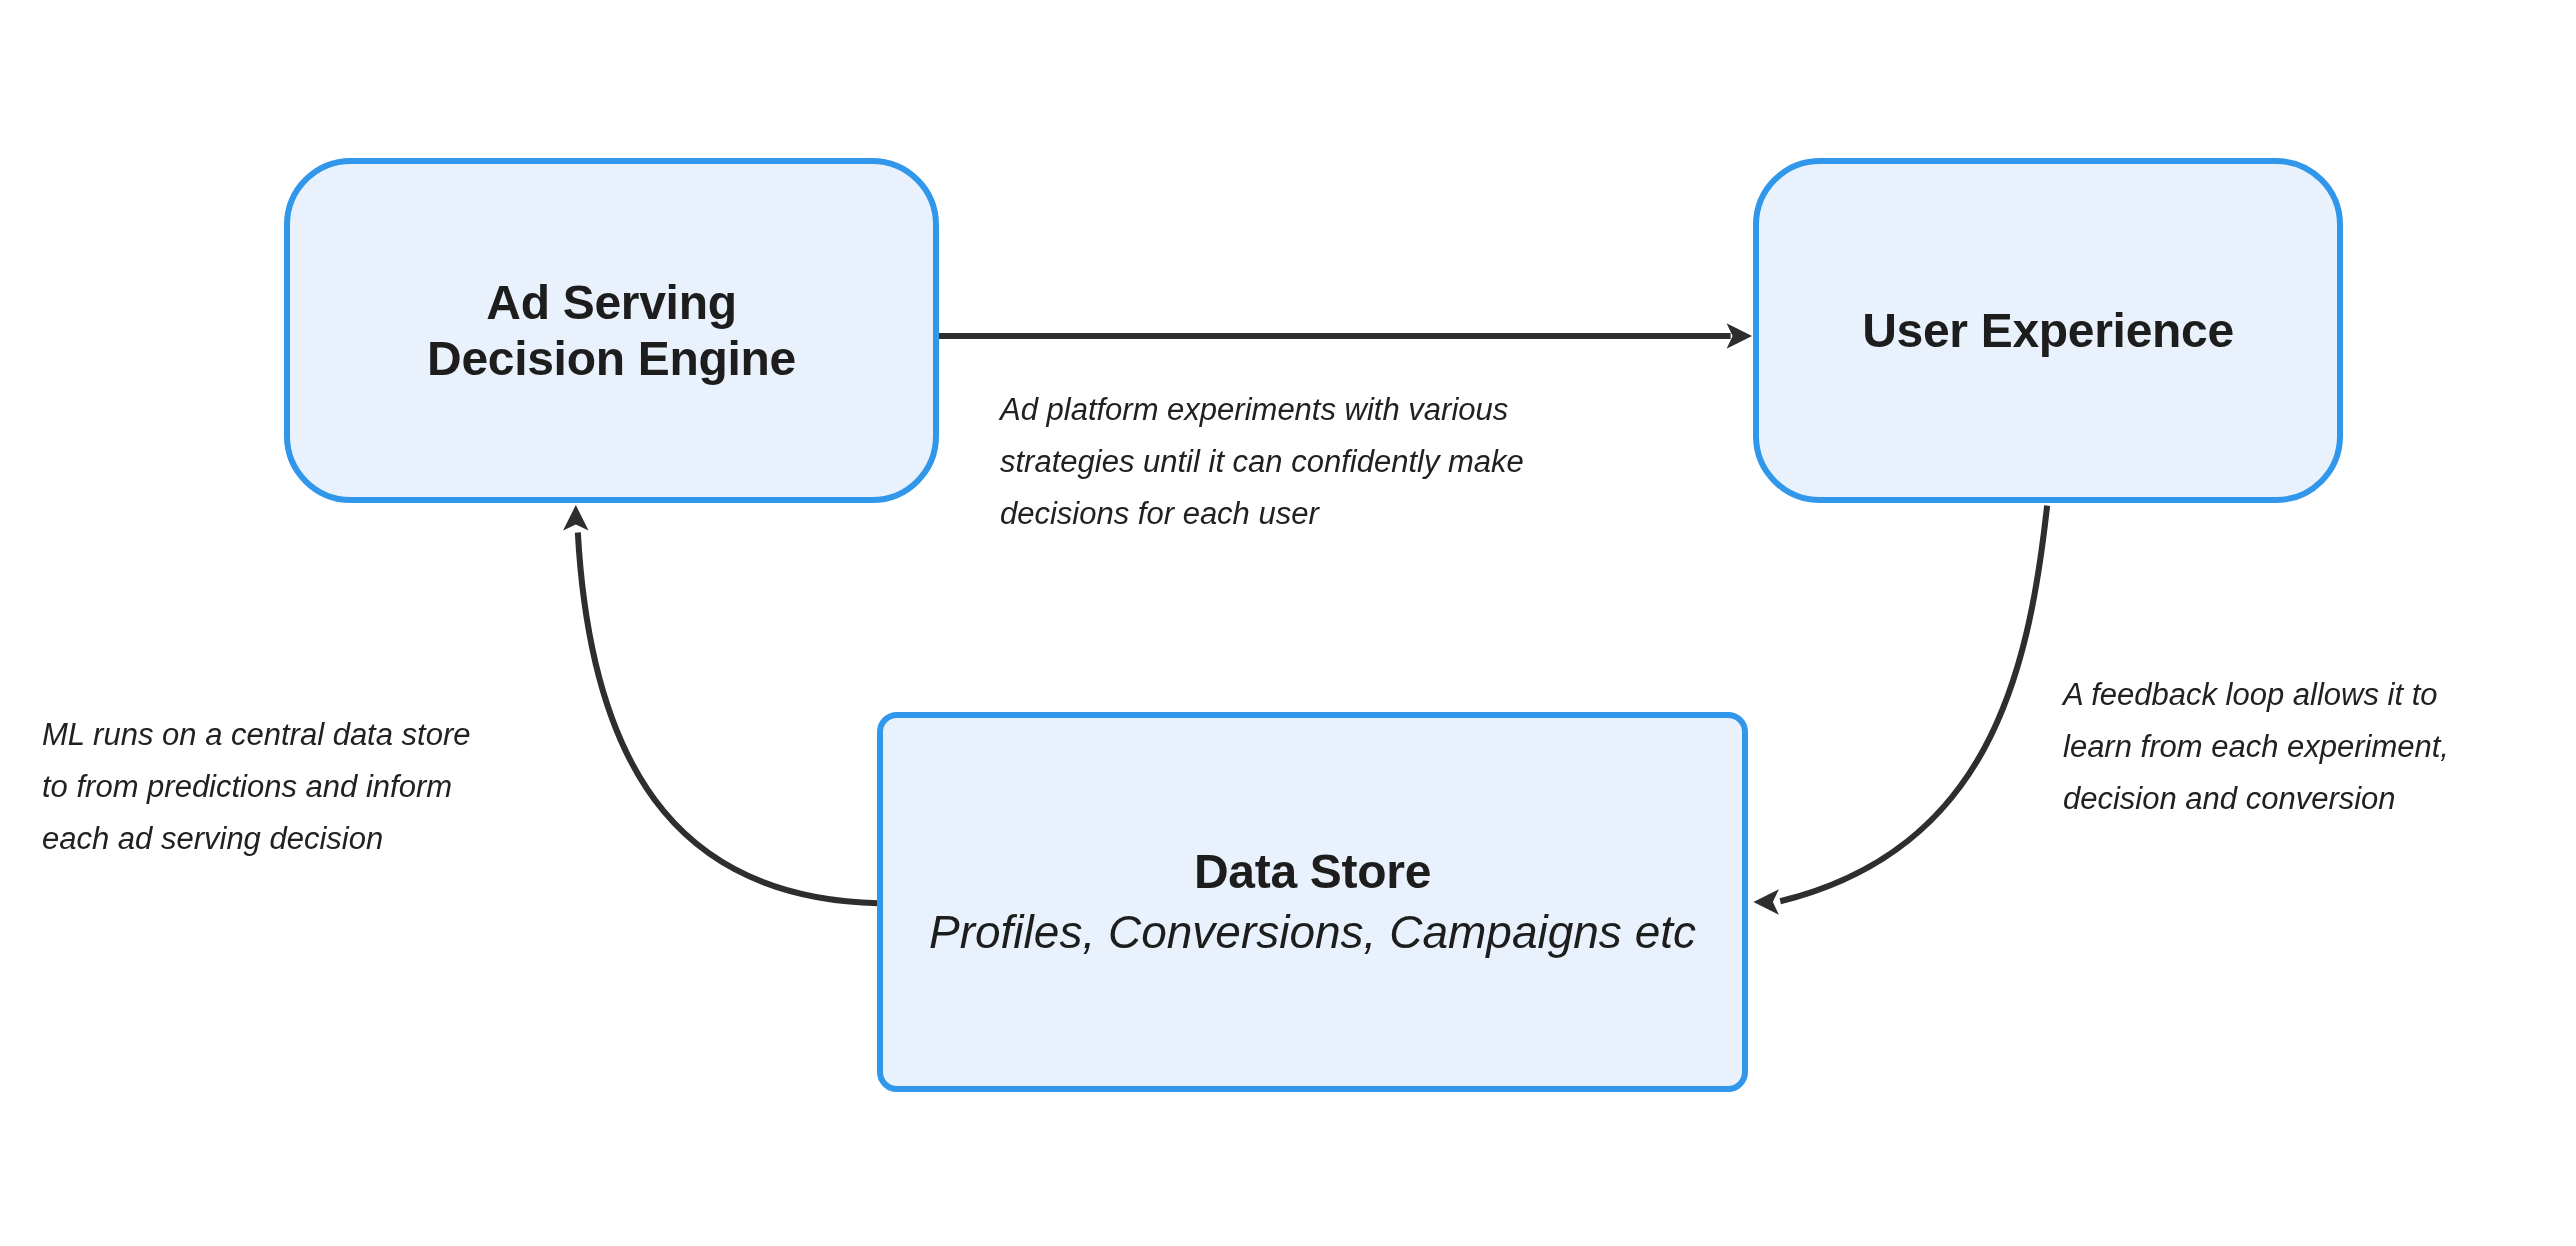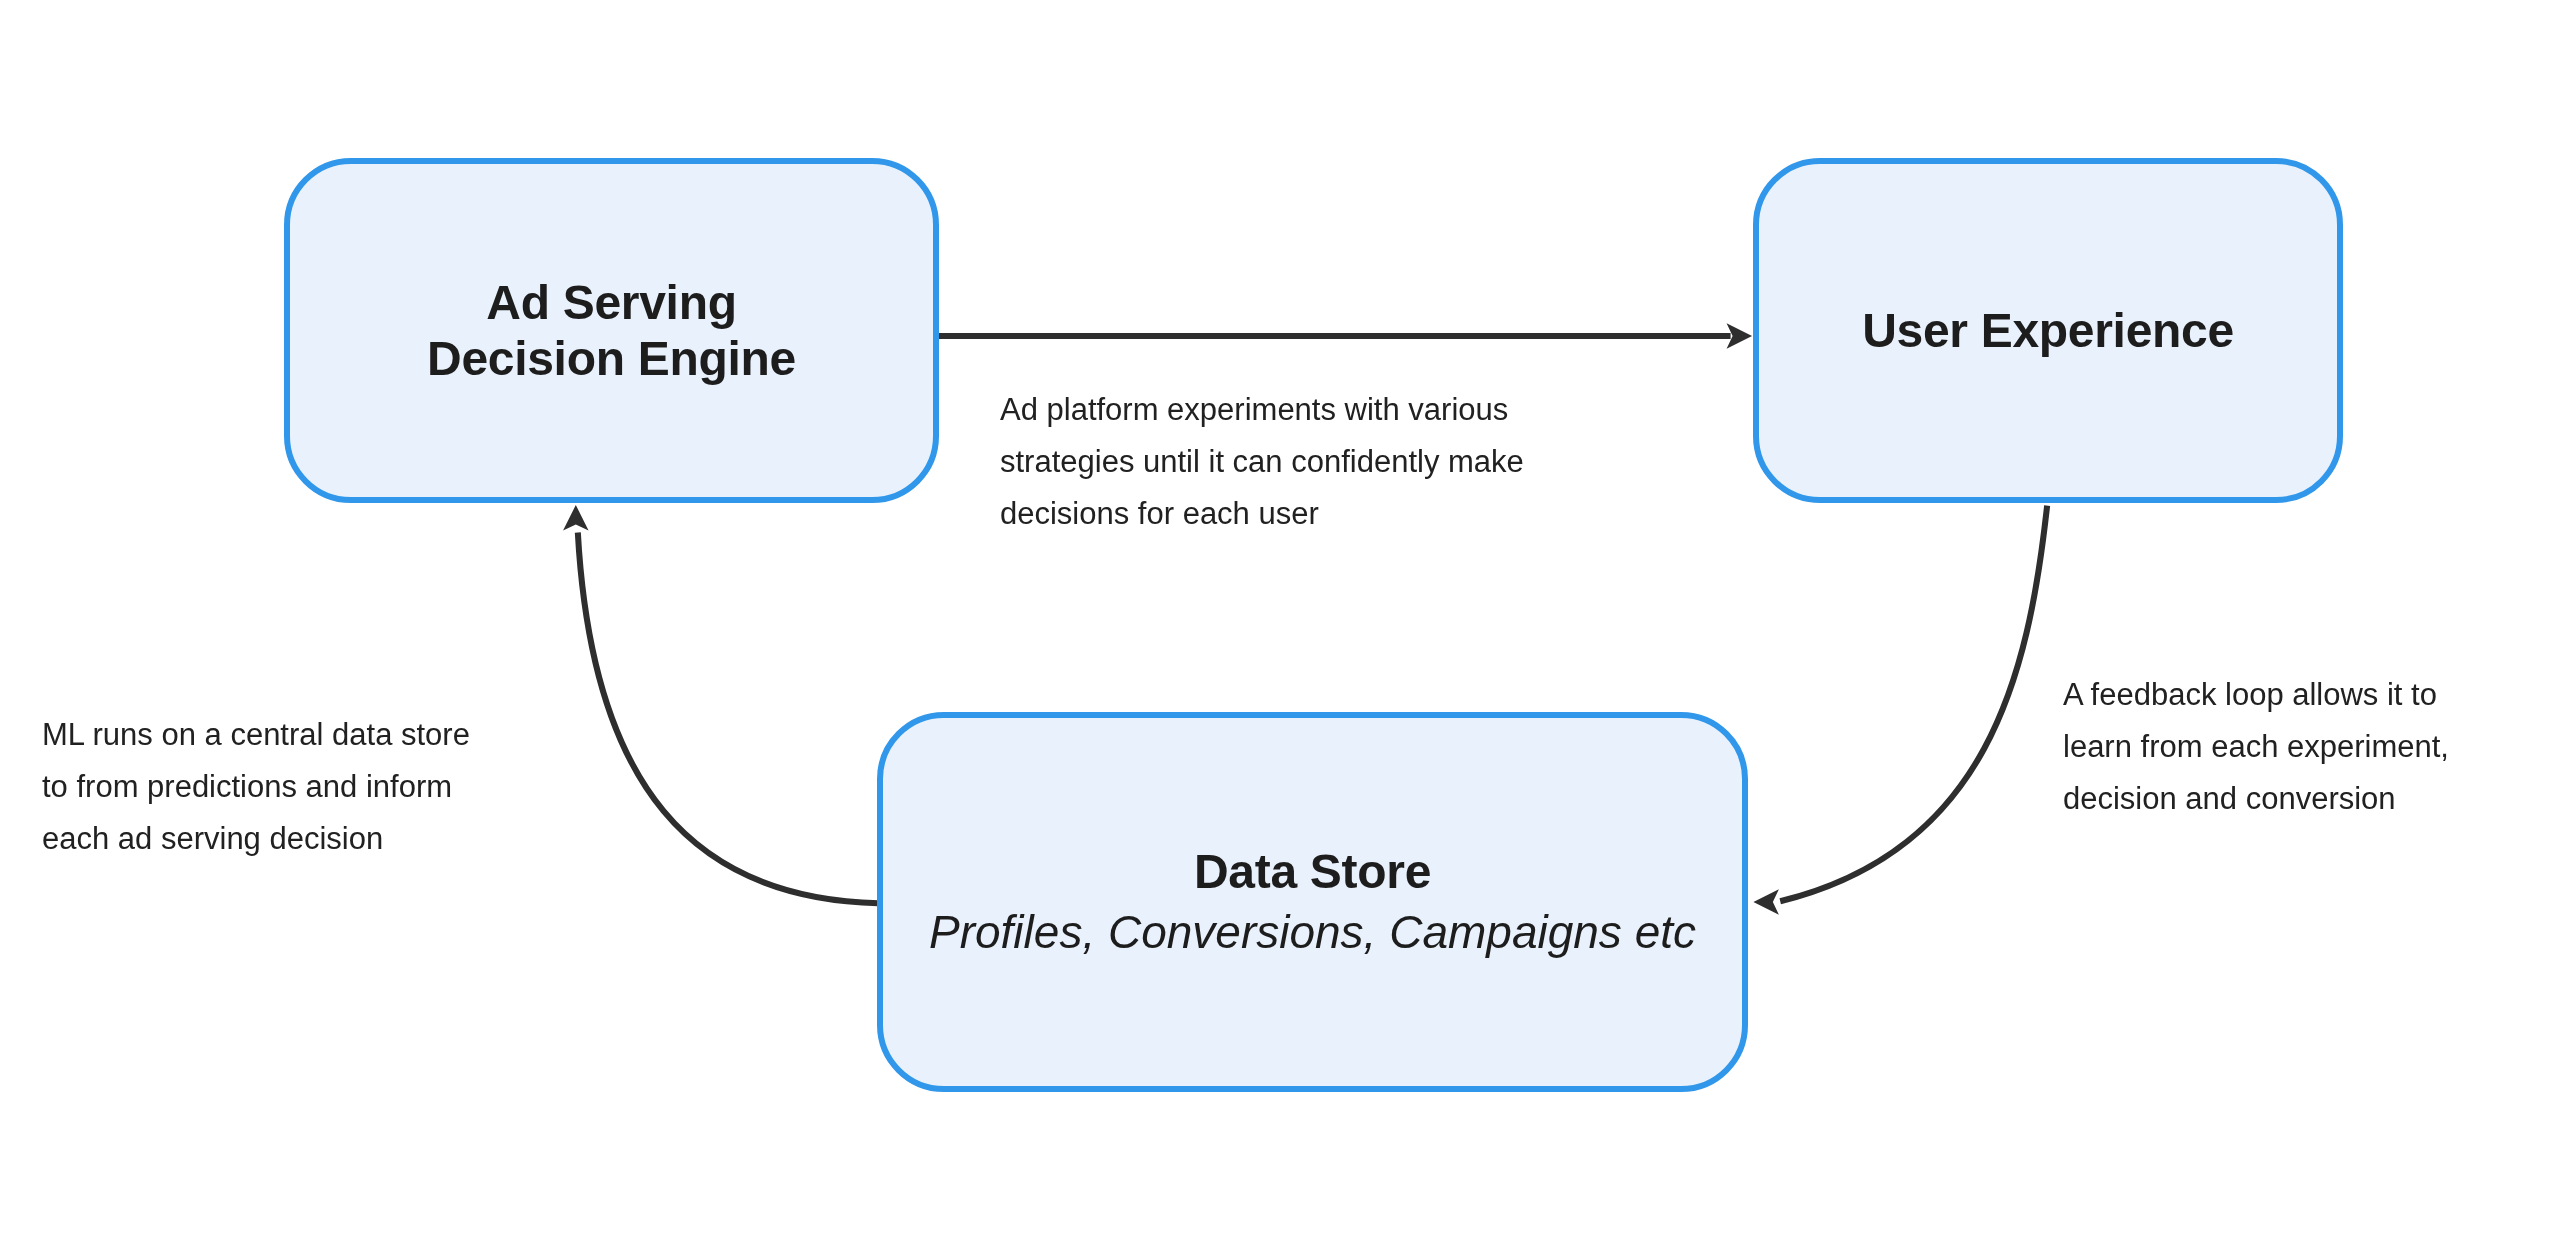--- a/index.html
+++ b/index.html
@@ -61,20 +61,21 @@
   }
   .annotation {
     position: absolute;
     font-size: 31px;
     line-height: 52px;
     color: #212121;
     text-align: left;
   }
   .annotation div {
     white-space: nowrap;
+    font-style: italic;
   }
 </style>
 </head>
 <body>
 
 <div id="canvas">
 
   <svg id="edges-svg" viewBox="0 0 3840 1858" xmlns="http://www.w3.org/2000/svg">
 
     <path class="edge-line" d="M 1313 501 L 2580 501"></path>
@@ -89,21 +90,21 @@
 
   <div class="node" style="left:284px; top:158px; width:655px; height:345px;">
     <div class="node-title">Ad Serving</div>
     <div class="node-title">Decision Engine</div>
   </div>
 
   <div class="node" style="left:1753px; top:158px; width:590px; height:345px;">
     <div class="node-title">User Experience</div>
   </div>
 
-  <div class="node" style="left:877px; top:712px; width:871px; height:380px;">
+  <div class="node" style="left:877px; top:712px; width:871px; height:380px;border-radius:20px;">
     <div class="node-title">Data Store</div>
     <div class="node-subtitle">Profiles, Conversions, Campaigns etc</div>
   </div>
 
   <div class="annotation" style="left:1000px; top:384px;">
     <div>Ad platform experiments with various</div>
     <div>strategies until it can confidently make</div>
     <div>decisions for each user</div>
   </div>
 

